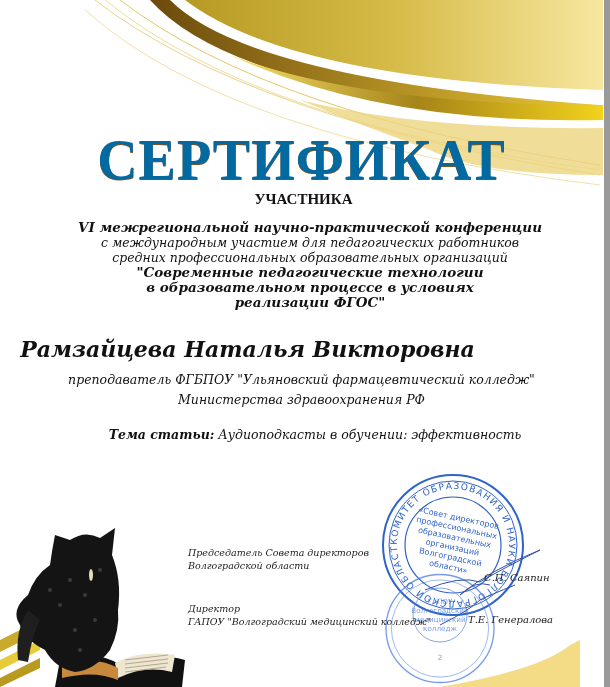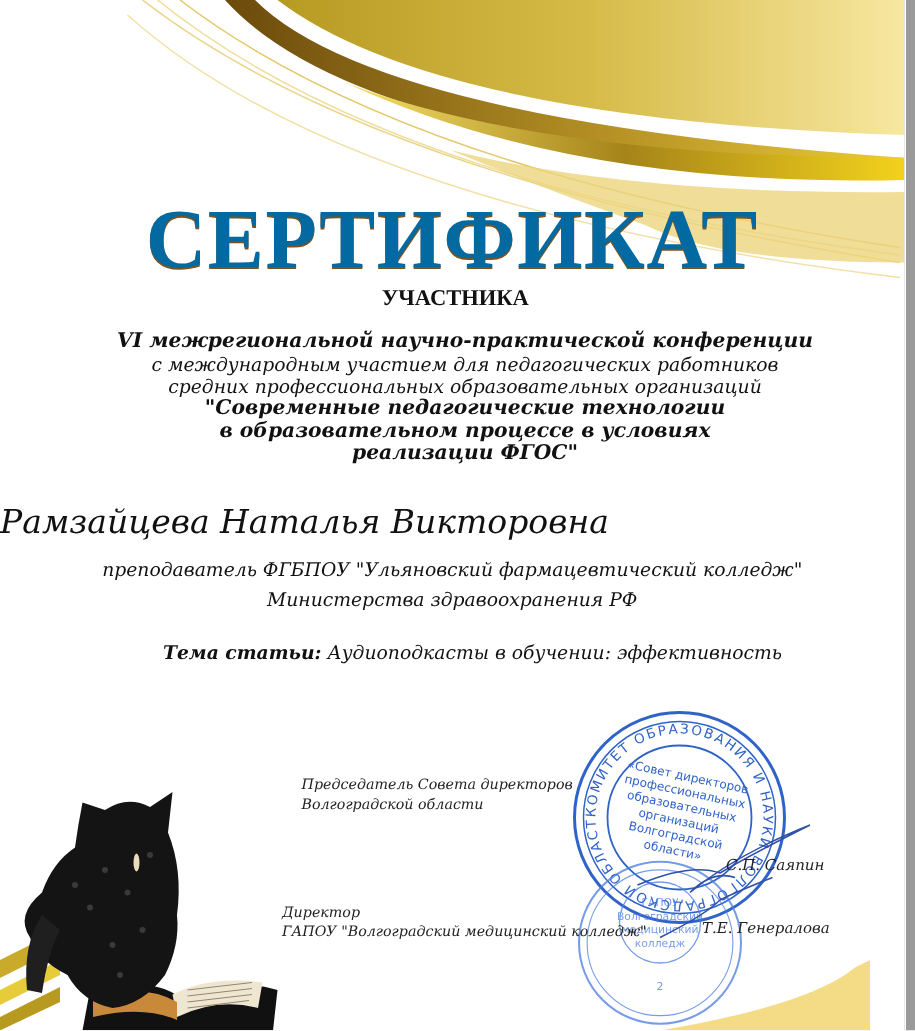--- a/index.html
+++ b/index.html
@@ -19,22 +19,22 @@
   }
   .subtitle {
     position: absolute; left: 0; width: 607px; top: 191px; text-align: center;
     font-family: "Liberation Serif", serif; font-weight: bold; font-size: 15px; color: #111;
   }
   .conf { position: absolute; left: 20px; width: 580px; top: 219px; text-align: center; color: #111; }
   .conf .l1 { font-family: "DejaVu Serif", serif; font-style: italic; font-weight: bold; font-size: 13.5px; line-height: 16px; }
   .conf .l2 { font-family: "DejaVu Serif", serif; font-style: italic; font-size: 12.5px; line-height: 15px; }
   .conf .l4 { font-family: "DejaVu Serif", serif; font-style: italic; font-weight: bold; font-size: 13.5px; line-height: 15px; }
   .name {
-    position: absolute; left: 0; width: 495px; top: 336px; 
-    font-family: "DejaVu Serif", serif; font-style: italic; font-size: 22px; color: #111;
+    position: absolute; left: 0; width: 495px; top: 336px; text-align: center;
+    font-family: "DejaVu Serif", serif; font-style: italic; font-size: 22px; color: #111; font-weight: bold;
   }
   .role { position: absolute; left: 0; width: 603px; top: 370px; text-align: center;
     font-family: "DejaVu Serif", serif; font-style: italic; font-size: 12.5px; line-height: 20px; color: #111; }
   .topic { position: absolute; left: 40px; width: 540px; top: 424px; text-align: center;
     font-family: "DejaVu Serif", serif; font-style: italic; font-size: 12.5px; line-height: 22px; color: #111; }
   .topic b { font-weight: bold; margin-left: 10px; }
   .sig { position: absolute; font-family: "DejaVu Serif", serif; font-style: italic; font-size: 9.5px; line-height: 13px; color: #222; }
   .sig-name { position: absolute; font-family: "DejaVu Serif", serif; font-style: italic; font-size: 10px; color: #222; }
   .stamp { position: absolute; }
 </style>
@@ -165,21 +165,21 @@
       <text x="65" y="68">колледж</text>
       <text x="65" y="100">2</text>
     </g>
   </svg>
 
   <svg class="deco" style="left:420px;top:540px" width="130" height="90" viewBox="0 0 130 90">
     <path d="M 5 50 Q 40 35 60 42 Q 80 30 120 10 Q 70 30 40 55 Q 55 40 70 45" stroke="#3050a8" stroke-width="1" fill="none"></path>
     <path d="M 20 85 Q 50 70 60 60 Q 70 55 95 45" stroke="#3050a8" stroke-width="1" fill="none"></path>
   </svg>
 
-  <div class="sig" style="left:188px;top:517px;margin-left:13px;">
+  <div class="sig" style="left:188px;top:546px;">
     <div>Председатель Совета директоров</div>
     <div>Волгоградской области</div>
   </div>
   <div class="sig-name" style="left:484px;top:572px;">С.П. Саяпин</div>
 
   <div class="sig" style="left:188px;top:602px;">
     <div>Директор</div>
     <div>ГАПОУ "Волгоградский медицинский колледж"</div>
   </div>
   <div class="sig-name" style="left:468px;top:614px;">Т.Е. Генералова</div>

